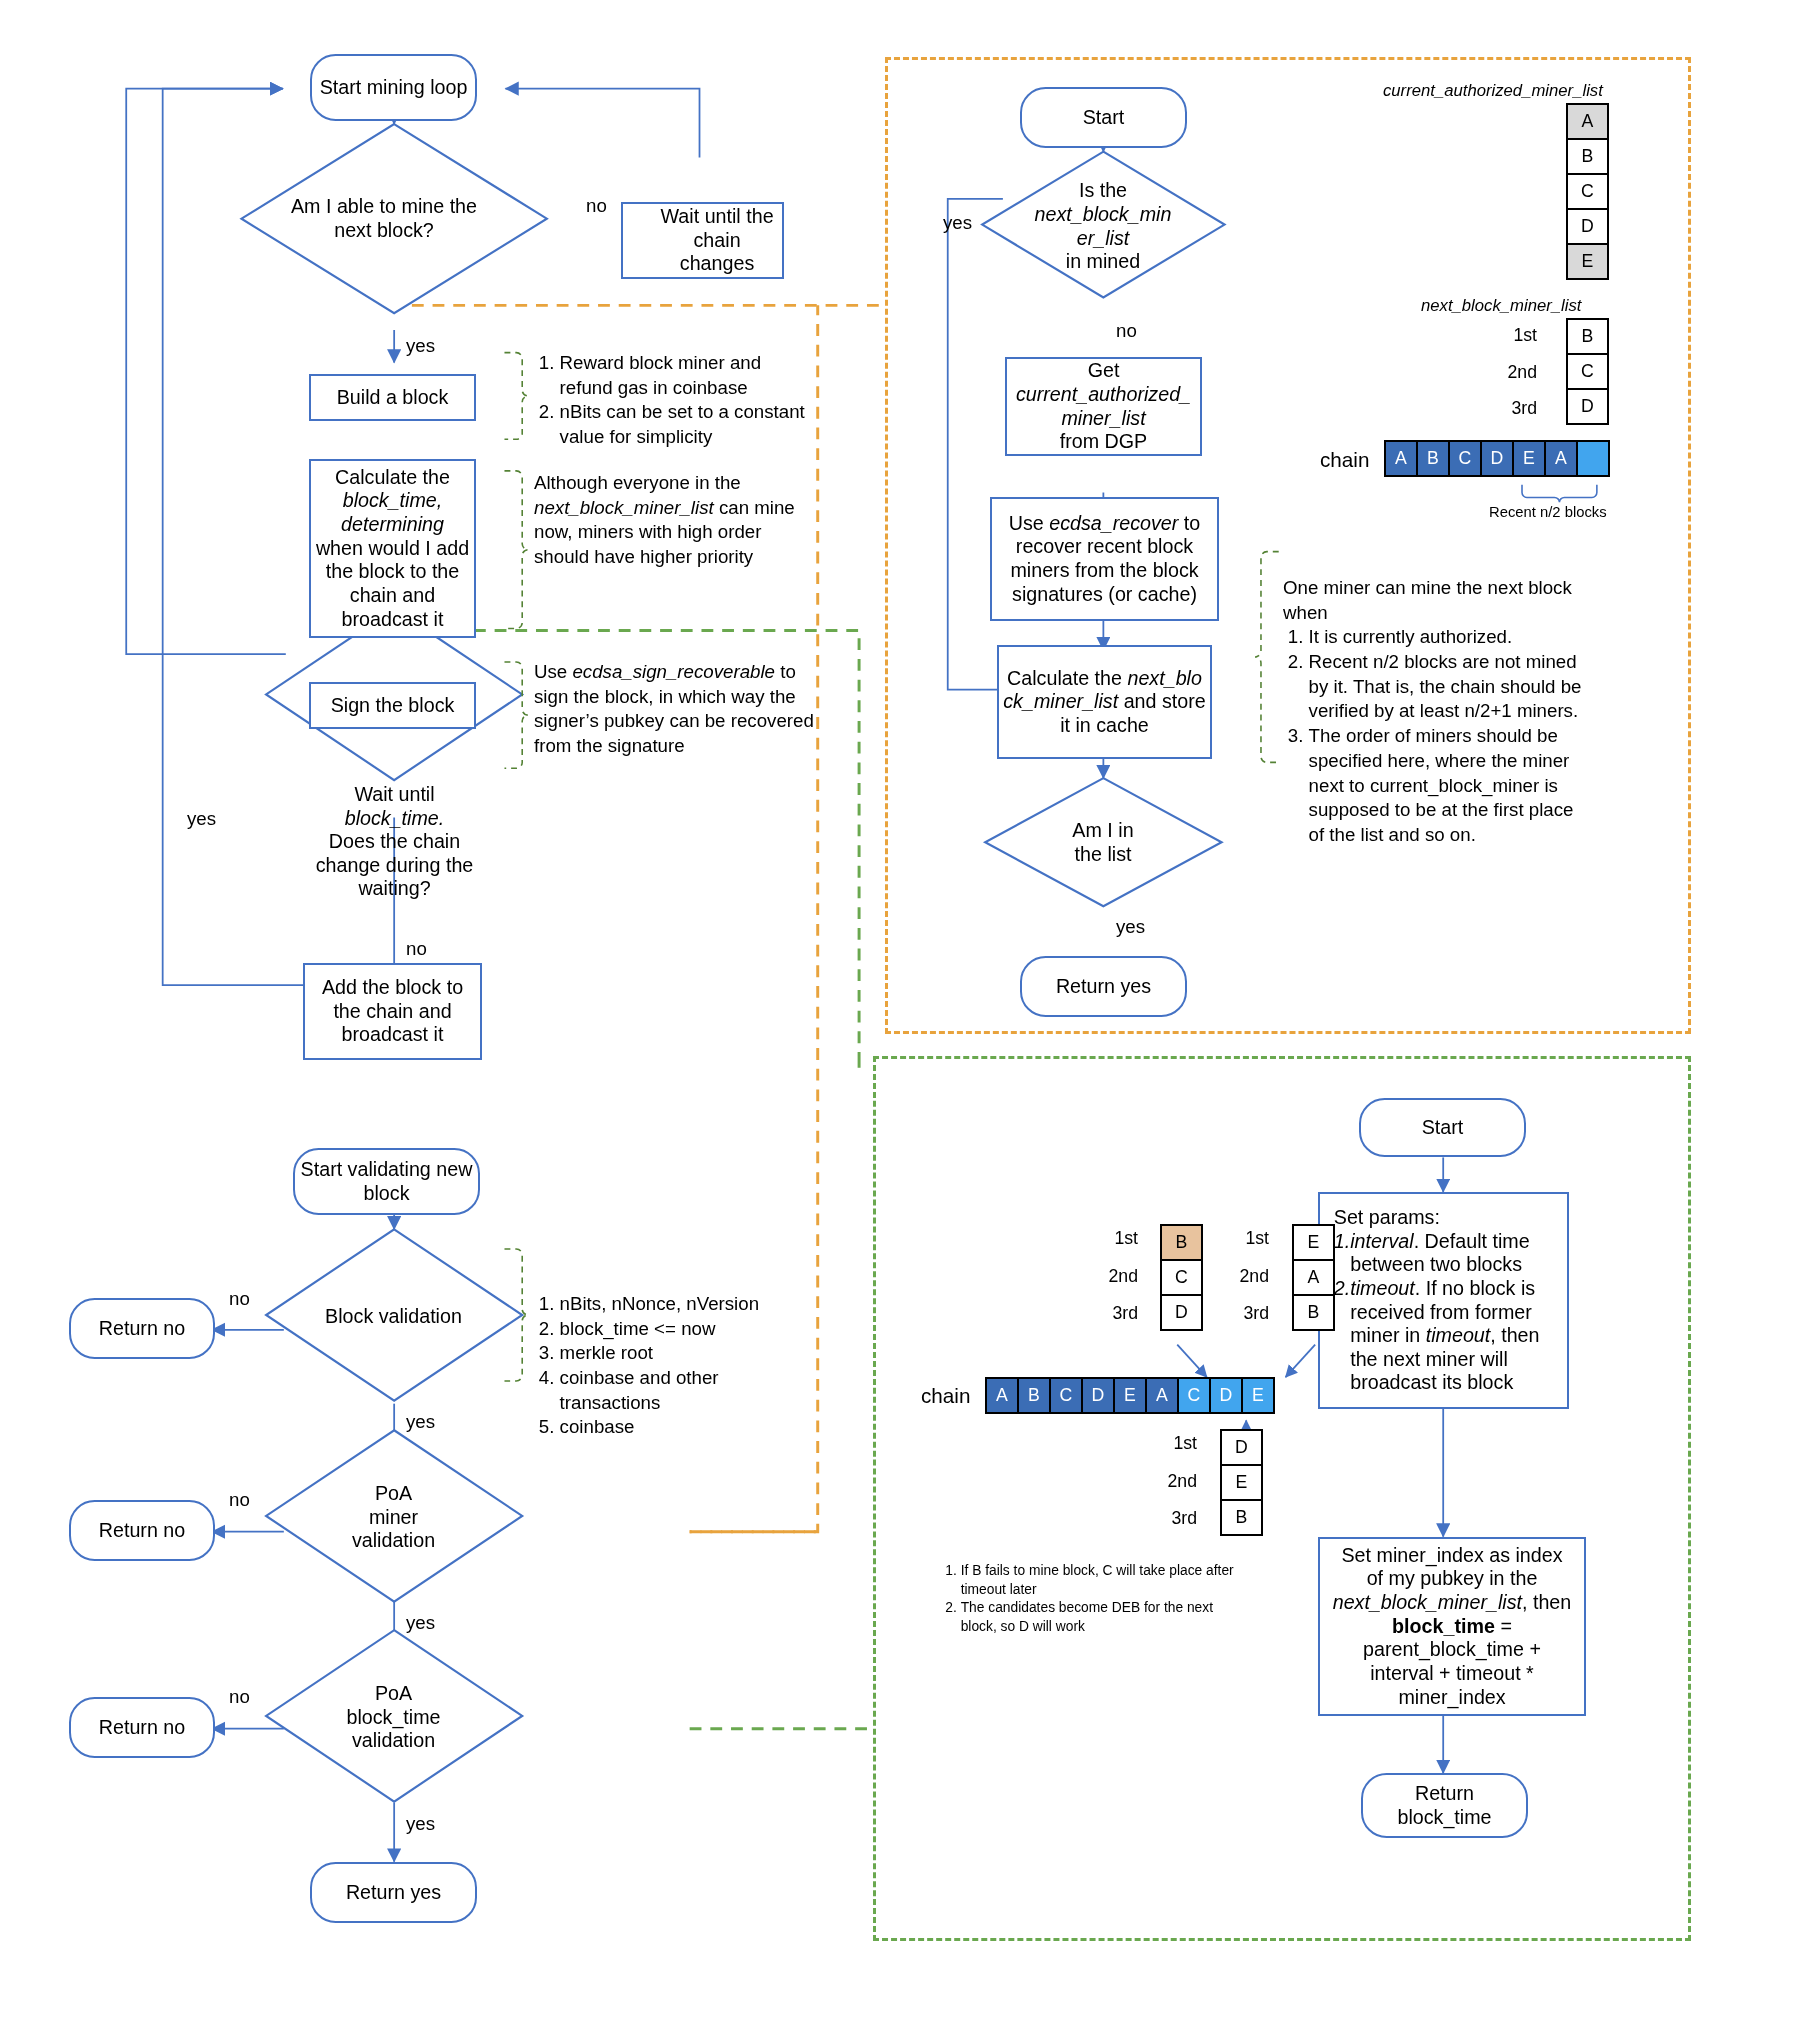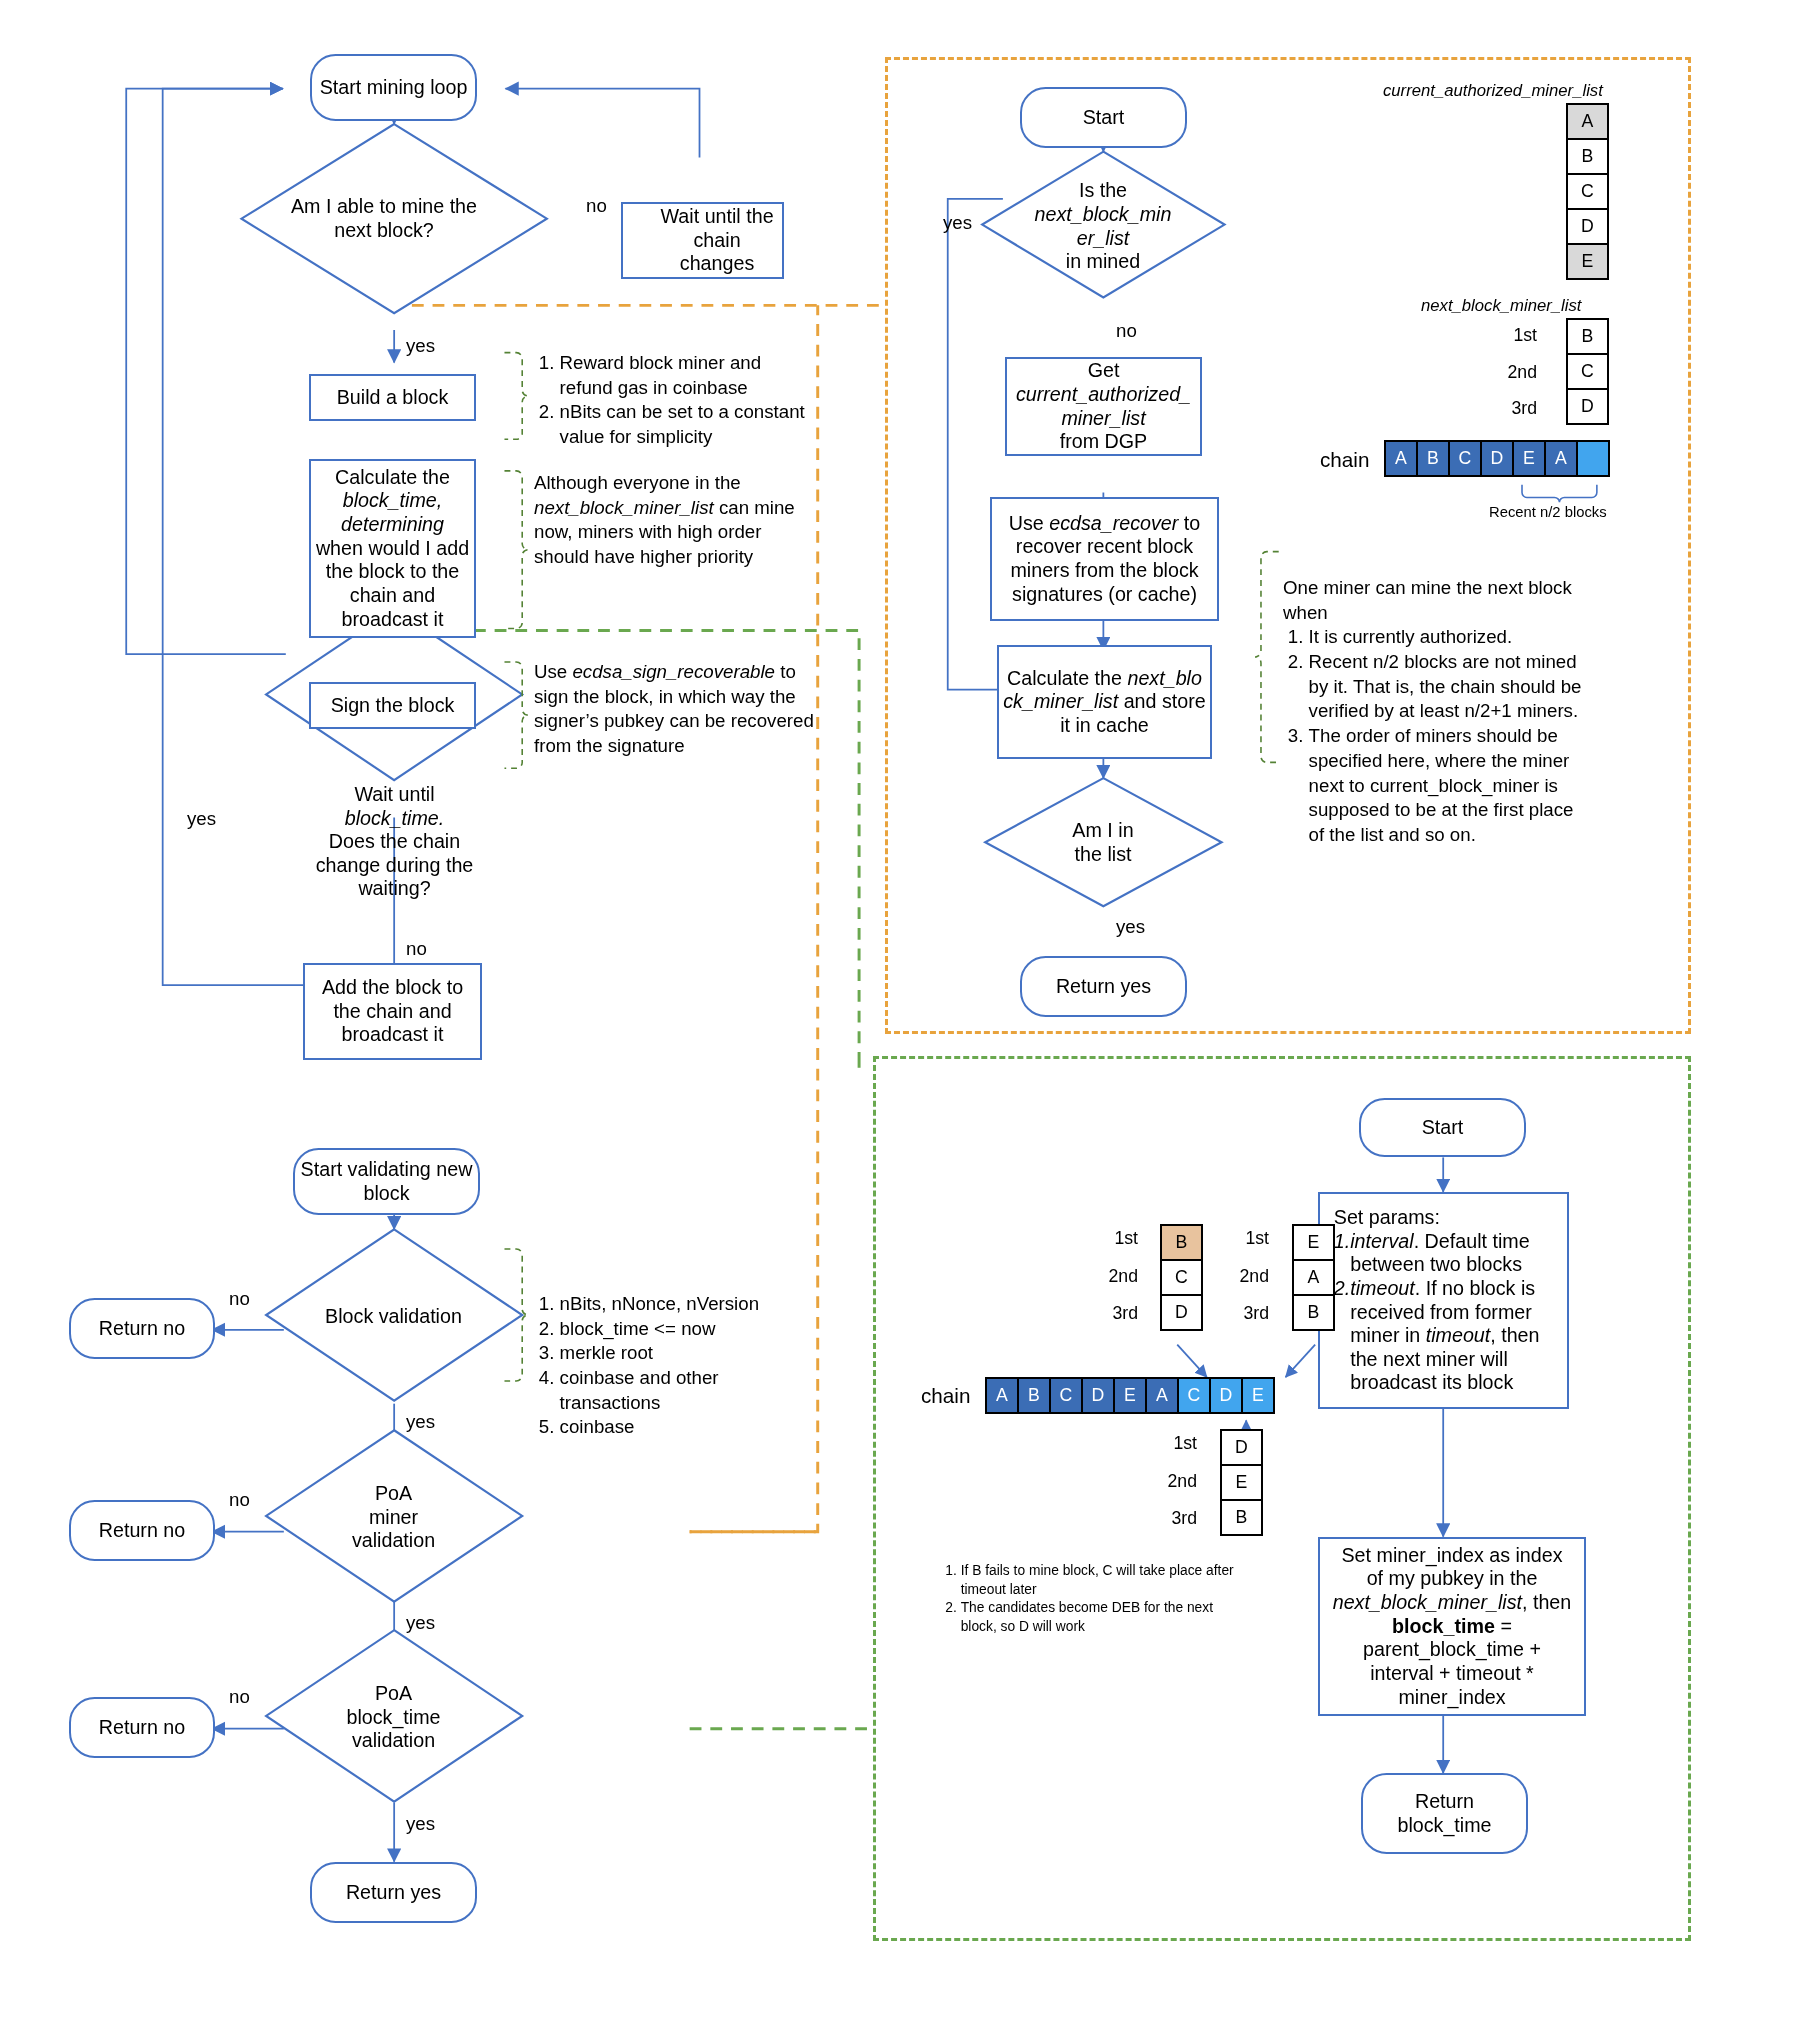--- a/index.html
+++ b/index.html
@@ -367,21 +367,21 @@
         </div>
     </div>
   </div>
 
   <div class="node" style="left:1318px;top:1537px;width:268px;height:179px;">
     <div style="padding:0 7.9px;">
       <span>Set miner_index as index of my pubkey in the </span><span class="it">next_block_miner_list</span><span>, then </span><span class="bd">block_time</span><span> = parent_block_time + interval + timeout * miner_index</span>
     </div>
   </div>
 
-  <div class="node term" style="left:1361px;top:1773px;width:167px;height:81px;flex-direction:column;">
+  <div class="node term" style="left:1361px;top:1773px;width:167px;height:65px;flex-direction:column;">
     <span>Return</span>
     <span>block_time</span>
   </div>
 
   <div class="ordlbl" style="left:1089px;top:1228px;width:49px;">1st</div>
   <div class="ordlbl" style="left:1089px;top:1266px;width:49px;">2nd</div>
   <div class="ordlbl" style="left:1089px;top:1303px;width:49px;">3rd</div>
   <table class="tbl" style="left:1160px;top:1224px;">
     <tbody>
         <tr>

